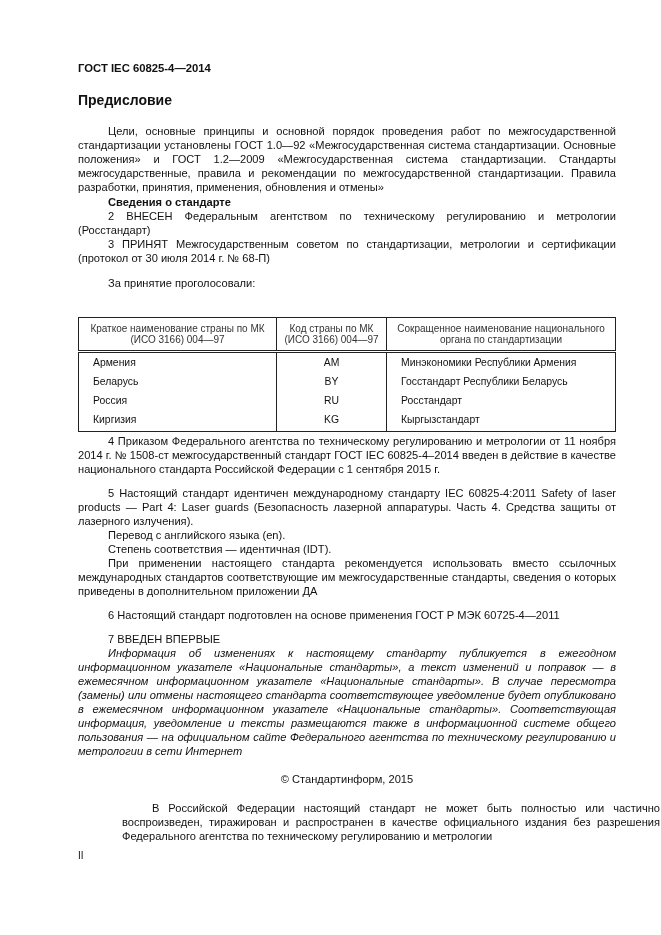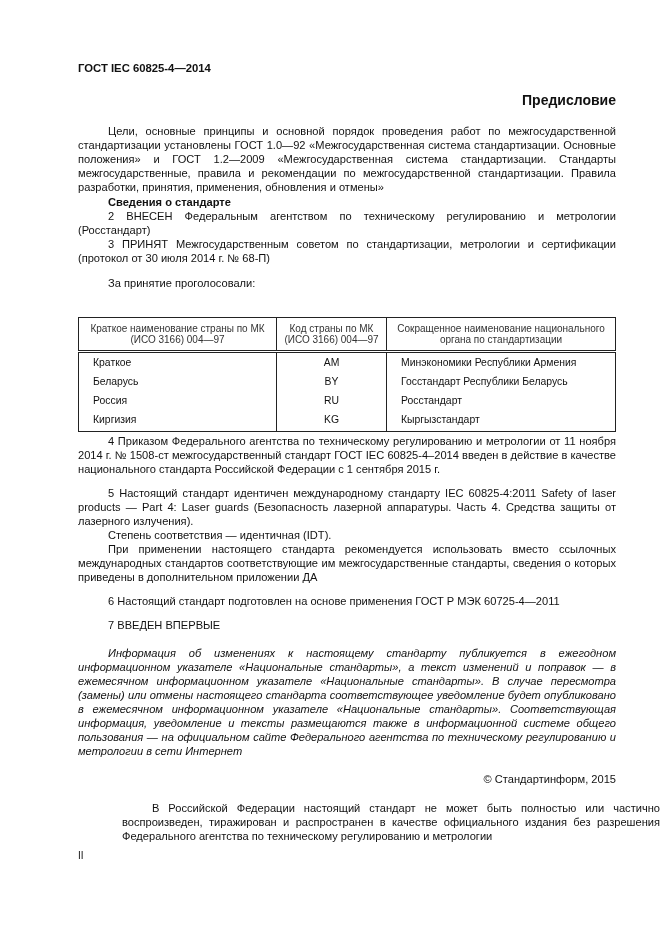--- a/index.html
+++ b/index.html
@@ -2,21 +2,21 @@
 <html><head>
   <meta charset="utf-8">
   <style>
     html, body { margin: 0; padding: 0; background: #ffffff; }
     body {
       width: 661px; height: 935px; position: relative; overflow: hidden;
       font-family: "Liberation Sans", sans-serif; color: #111; font-size: 11.1px;
     }
     .page { position: absolute; left: 78px; top: 0; width: 538px; }
     .doc-id { position: absolute; top: 62px; left: 0; font-weight: bold; font-size: 11.3px; }
-    .title { position: absolute; top: 92px; left: 0; width: 538px; text-align: right; font-weight: bold; font-size: 14px; }
+    .title { position: absolute; top: 92px; left: 0; width: 538px; text-align: left; font-weight: bold; font-size: 14px; }
     p { margin: 0; line-height: 14px; text-align: justify; }
     .ind { text-indent: 30px; }
     .block { position: absolute; left: 0; width: 538px; }
     .bold { font-weight: bold; }
     .italic { font-style: italic; }
     table.voters {
       position: absolute; left: 0; top: 317px; width: 538px;
       border-collapse: collapse; font-size: 10.4px;
     }
     table.voters th {
@@ -25,21 +25,21 @@
       padding: 4px 7px; text-align: center; height: 24px; vertical-align: middle;
     }
     table.voters td {
       border-left: 1px solid #222; border-right: 1px solid #222;
       padding: 0 14px; height: 19px; vertical-align: middle;
     }
     table.voters tr:last-child td { border-bottom: 1px solid #222; padding-bottom: 2px; }
     table.voters td.code { text-align: center; }
     .col1 { width: 183px; }
     .col2 { width: 95px; }
-    .copyright { position: absolute; top: 773px; left: 0; width: 538px; text-align: right; }
+    .copyright { position: absolute; top: 773px; left: 0; width: 538px; text-align: center; }
     .page-num { position: absolute; top: 850px; left: 0; font-size: 10px; }
   </style>
 </head>
 <body>
 
 <div class="page">
   <div class="doc-id">ГОСТ IEC 60825-4—2014</div>
   <div class="title">Предисловие</div>
 
   <div class="block" style="top:124px;">
@@ -56,21 +56,21 @@
   <table class="voters">
     <thead>
       <tr>
         <th class="col1">Краткое наименование страны по МК (ИСО 3166) 004—97</th>
         <th class="col2">Код страны по МК (ИСО 3166) 004—97</th>
         <th>Сокращенное наименование национального органа по стандартизации</th>
       </tr>
     </thead>
     <tbody>
       <tr>
-        <td>Краткое</td>
+        <td>Армения</td>
         <td class="code">AM</td>
         <td>Минэкономики Республики Армения</td>
       </tr>
       <tr>
         <td>Беларусь</td>
         <td class="code">BY</td>
         <td>Госстандарт Республики Беларусь</td>
       </tr>
       <tr>
         <td>Россия</td>
@@ -81,20 +81,21 @@
         <td>Киргизия</td>
         <td class="code">KG</td>
         <td>Кыргызстандарт</td>
       </tr>
     </tbody>
   </table>
 
   <div class="block" style="top:434px;">
     <p class="ind">4  Приказом Федерального агентства по техническому регулированию и метрологии от 11 ноября 2014 г. № 1508-ст межгосударственный стандарт ГОСТ IEC 60825-4–2014 введен в действие в качестве национального стандарта Российской Федерации с 1 сентября 2015 г.</p>
     <p class="ind" style="margin-top:10px;">5  Настоящий стандарт идентичен международному стандарту IEC 60825-4:2011 Safety of laser products — Part 4: Laser guards (Безопасность лазерной аппаратуры. Часть 4. Средства защиты от лазерного излучения).</p>
+    <p class="ind">Перевод с английского языка (en).</p>
     <p class="ind">Степень соответствия — идентичная (IDT).</p>
     <p class="ind">При применении настоящего стандарта рекомендуется использовать вместо ссылочных международных стандартов соответствующие им межгосударственные стандарты, сведения о которых приведены в дополнительном приложении ДА</p>
     <p class="ind" style="margin-top:10px;">6  Настоящий стандарт подготовлен на основе применения ГОСТ Р МЭК 60725-4—2011</p>
     <p class="ind" style="margin-top:10px;">7  ВВЕДЕН ВПЕРВЫЕ</p>
   </div>
 
   <div class="block" style="top:646px;">
     <p class="ind italic">Информация об изменениях к настоящему стандарту публикуется в ежегодном информационном указателе «Национальные стандарты», а текст изменений и поправок — в ежемесячном информационном указателе «Национальные стандарты». В случае пересмотра (замены) или отмены настоящего стандарта соответствующее уведомление будет опубликовано в ежемесячном информационном указателе «Национальные стандарты». Соответствующая информация, уведомление и тексты размещаются также в информационной системе общего пользования — на официальном сайте Федерального агентства по техническому регулированию и метрологии в сети Интернет</p>
   </div>
 

